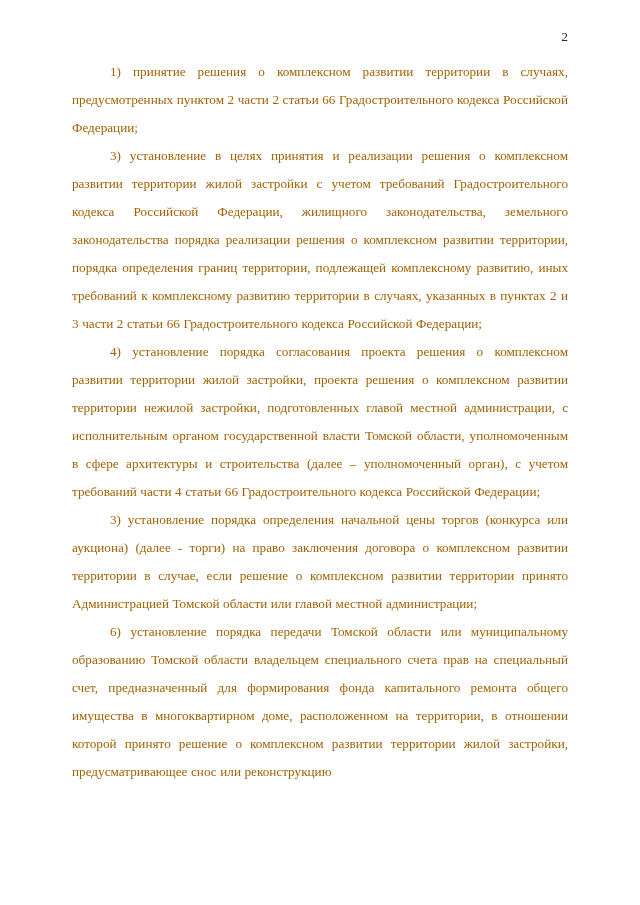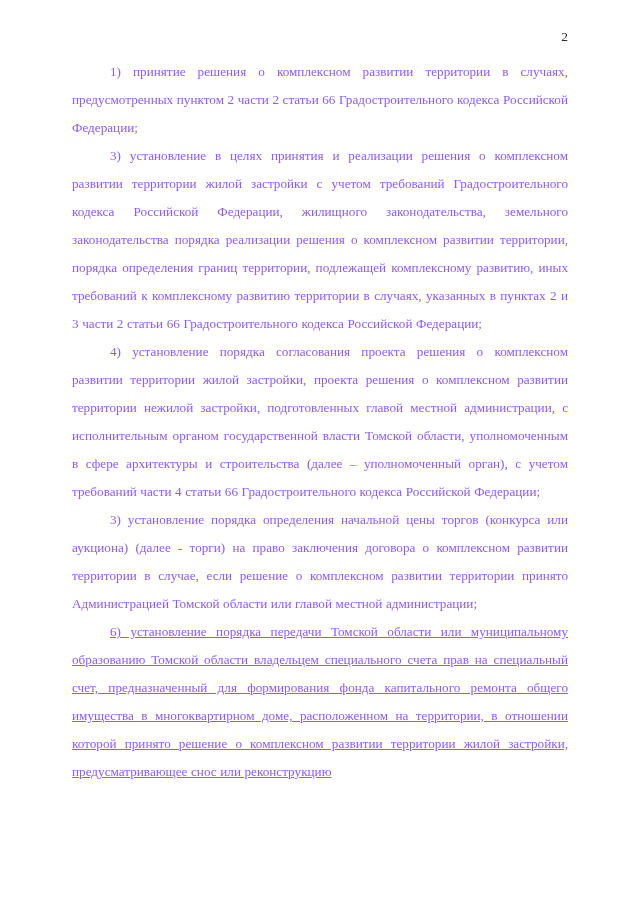--- a/index.html
+++ b/index.html
@@ -38,30 +38,29 @@
     width: 496px;
   }
 
   .para {
     margin: 0;
     font-size: 13.2px;
     line-height: 28px;
     text-align: justify;
     text-justify: inter-word;
     text-indent: 38px;
-    color: #8b5cf6;
+    color: #a16207;
     hyphens: none;
     -webkit-hyphens: none;
     word-spacing: 0.02em;
   }
 
   
   .para:last-child {
     text-align: justify;
-    text-decoration: underline;
   }
 </style>
 </head>
 <body>
 
 <div class="page">
 
   <div class="page-number">2</div>
 
   <div class="body-block">

